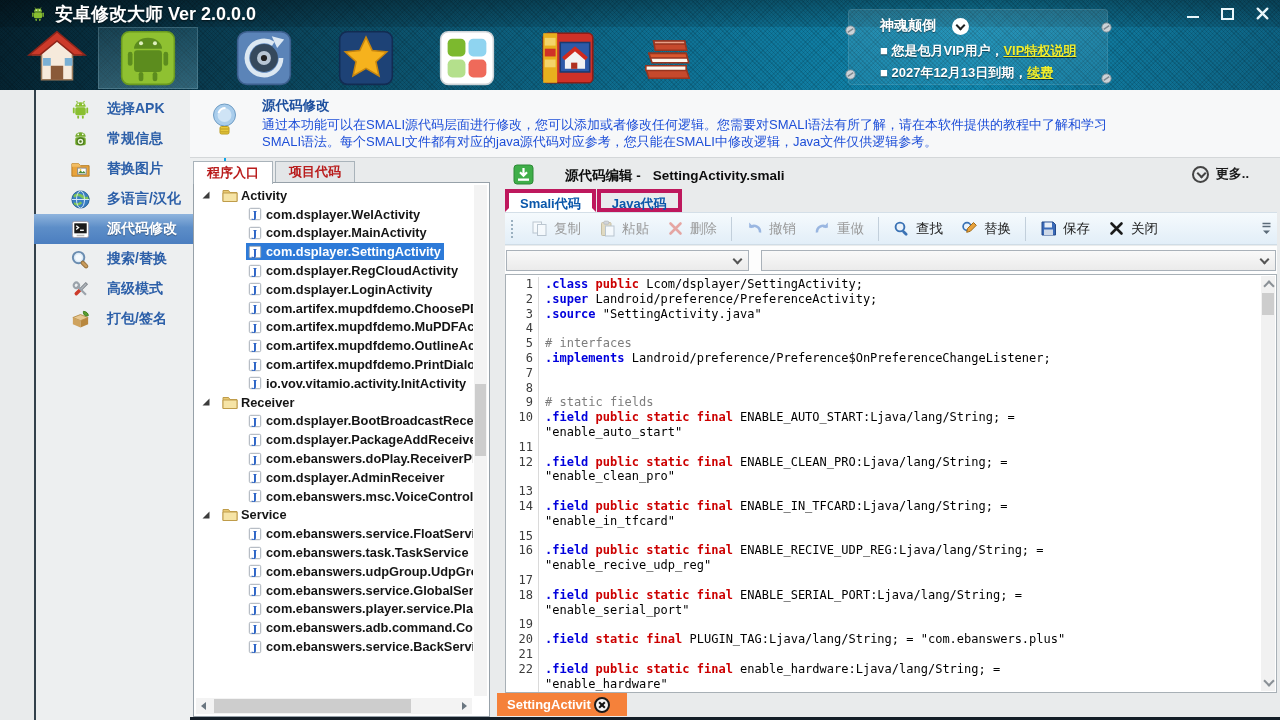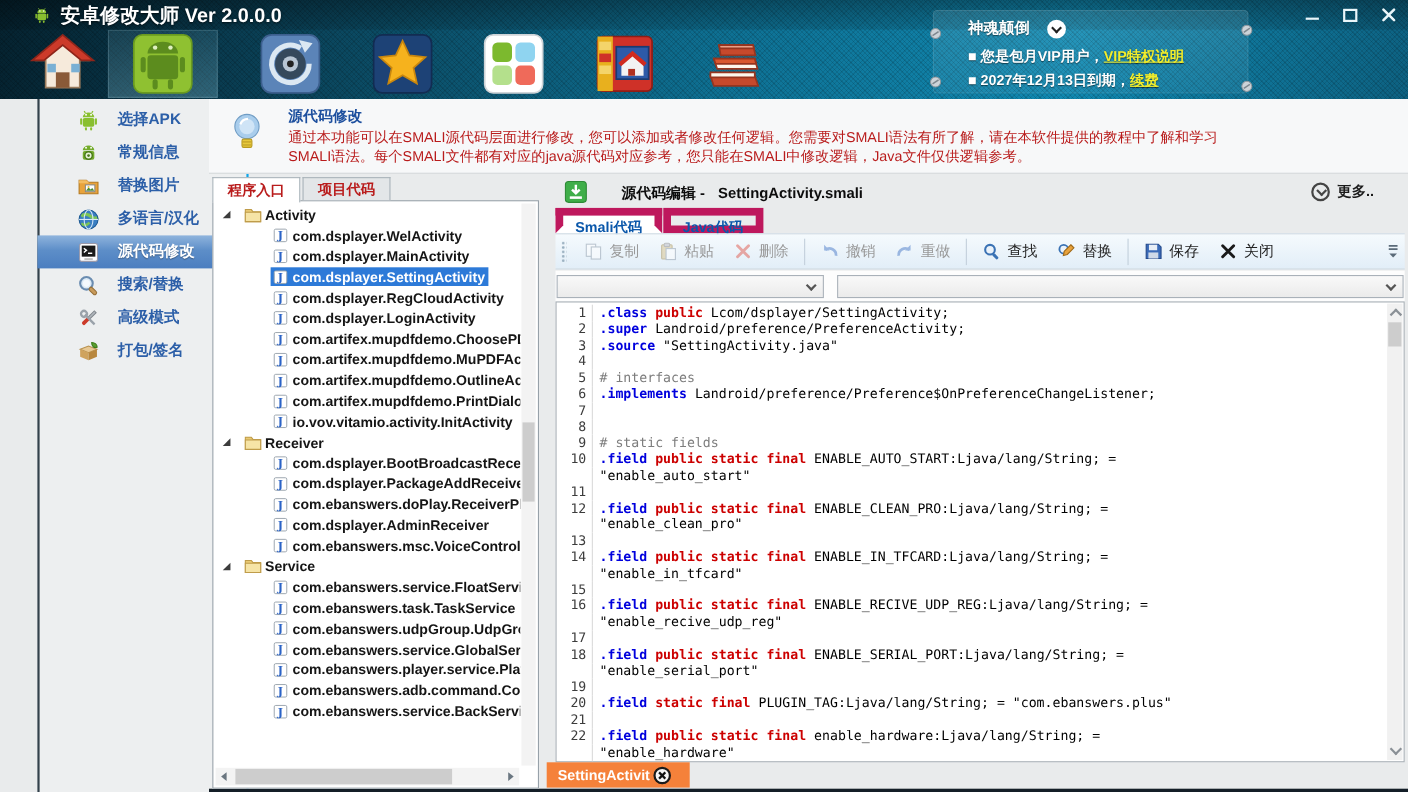--- a/index.html
+++ b/index.html
@@ -28,21 +28,21 @@
   .nav-item:nth-child(3){left:214px}.nav-item:nth-child(4){left:316px}
   .nav-item:nth-child(5){left:417px}.nav-item:nth-child(6){left:518px}
   .nav-item:nth-child(7){left:610px;width:112px}
   .nav-item.active{background:linear-gradient(rgba(170,235,255,.10),rgba(170,235,255,.24));
     box-shadow:inset 0 0 0 1px rgba(210,245,255,.18);}
   .nav-icon{width:38px;height:38px;margin:3px auto 0;}
   .nav-label{font-size:13px;font-weight:700;color:#fff;margin-top:2px;text-shadow:0 1px 2px rgba(0,0,0,.7);}
 
   .user-panel{position:absolute;left:848px;top:9px;width:260px;height:76px;border-radius:4px;
     background:linear-gradient(rgba(210,245,255,.12),rgba(130,190,215,.10));
-    box-shadow:inset 0 0 0 1px rgba(255,255,255,.10);color:#fff;padding-left:27px;}
+    box-shadow:inset 0 0 0 1px rgba(255,255,255,.10);color:#fff;}
   .screw{position:absolute;width:11px;height:11px;}
   .screw.tl{left:-3px;top:16px}.screw.tr{right:-4px;top:13px}
   .screw.bl{left:-3px;bottom:5px}.screw.br{right:-4px;bottom:1px}
   .user-name-row{position:absolute;left:32px;top:8px;display:flex;align-items:center;gap:16px;}
   .user-name{font-size:14px;font-weight:700;text-shadow:0 1px 1px rgba(0,0,0,.5);}
   .chev-circle{width:17px;height:17px;background:#fff;border-radius:50%;position:relative;cursor:pointer;}
   .chev-circle::after{content:"";position:absolute;left:5px;top:4px;width:5px;height:5px;
     border-right:2px solid #222;border-bottom:2px solid #222;transform:rotate(45deg);}
   .user-line{position:absolute;left:32px;font-size:13px;font-weight:700;text-shadow:0 1px 1px rgba(0,0,0,.5);white-space:nowrap;}
   .user-line.l1{top:33px}.user-line.l2{top:55px}
@@ -57,21 +57,21 @@
   .side-label{margin-left:16px;font-size:14px;font-weight:700;color:#2c5fa8;white-space:nowrap;}
   .side-item.active{background:linear-gradient(180deg,#8fb4dd,#5d8ec8 45%,#4b7ec0);}
   .side-item.active .side-label{color:#fff;text-shadow:0 1px 1px rgba(0,0,0,.35);}
   .side-item.active::after{content:"";position:absolute;right:-1px;top:50%;margin-top:-9px;
     border-top:9px solid transparent;border-bottom:9px solid transparent;border-right:10px solid #ebedee;}
 
   
   .banner{position:absolute;left:190px;top:90px;right:0;height:67px;background:#f7f8f9;border-bottom:1px solid #d4d7d9;}
   .bulb{position:absolute;left:20px;top:11px;width:29px;height:40px;}
   .banner-title{position:absolute;left:72px;top:7px;font-size:13.5px;font-weight:700;color:#1d4f9e;}
-  .banner-line{position:absolute;left:72px;font-size:13px;color:#b91c1c;white-space:nowrap;}
+  .banner-line{position:absolute;left:72px;font-size:13px;color:#1d4ed8;white-space:nowrap;}
   .banner-line.d0{top:26px}.banner-line.d1{top:43px}
 
   
   .tree-tabs{position:absolute;left:193px;top:161px;display:flex;z-index:3;}
   .tree-tab{padding:0 13px;line-height:20px;height:20px;font-size:13px;font-weight:700;color:#b91c1c;
     background:#e3e6e8;border:1px solid #a9b3ba;border-bottom:none;margin-right:2px;cursor:pointer;}
   .tree-tab.active{background:#fff;height:22px;line-height:21px;}
   .tree-box{position:absolute;left:193px;top:182px;width:297px;height:535px;background:#fff;
     border:1px solid #97a1a9;box-sizing:border-box;z-index:2;}
   .tree-content{position:absolute;top:3px;left:2px;right:16px;bottom:20px;overflow:hidden;}
@@ -100,21 +100,21 @@
   .ed-hicon{position:absolute;left:8px;top:2px;width:21px;height:21px;}
   .ed-title{position:absolute;left:40px;top:5px;font-size:13.5px;font-weight:700;color:#0d0d0d;margin-left:20px;}
   .ed-file{margin-left:12px;}
   .ed-more-group{position:absolute;right:28px;top:3px;display:flex;align-items:center;gap:7px;cursor:pointer;}
   .more-circle{width:17px;height:17px;border:2px solid #444;border-radius:50%;position:relative;box-sizing:border-box;}
   .more-circle::after{content:"";position:absolute;left:4px;top:2.5px;width:5px;height:5px;
     border-right:2px solid #444;border-bottom:2px solid #444;transform:rotate(45deg);}
   .more-label{font-size:13px;color:#1a1a1a;font-weight:700;}
   .ed-tabs{position:absolute;top:27px;left:0;display:flex;}
   .ed-tab{padding:0 11px;line-height:22px;height:23px;font-size:13px;font-weight:700;color:#0a57aa;
-    background:#e9eced;border:7px solid #be185d;box-sizing:border-box;margin-right:1px;cursor:pointer;}
+    background:#e9eced;border:4px solid #be185d;box-sizing:border-box;margin-right:1px;cursor:pointer;}
   .ed-tab.active{background:#fff;border-bottom-color:#fff;}
   .ed-toolbar{position:absolute;top:50px;left:0;right:0;height:33px;
     background:linear-gradient(#f5fafd,#e2eef8);border-top:1px solid #d4dfe8;border-bottom:1px solid #cfdce6;
     display:flex;align-items:center;box-sizing:border-box;}
   .grip{width:5px;height:20px;margin:0 7px 0 5px;flex:none;
     background-image:radial-gradient(#9ab0c0 1px,transparent 1.3px);background-size:4px 4px;}
   .tb-btn{display:flex;align-items:center;gap:6px;padding:0 9px;height:26px;font-size:13.5px;color:#222;cursor:pointer;}
   .tb-btn.disabled{color:#999;cursor:default;}
   .tb-btn.disabled .tb-icon{opacity:.5;}
   .tb-icon{width:17px;height:17px;flex:none;}

